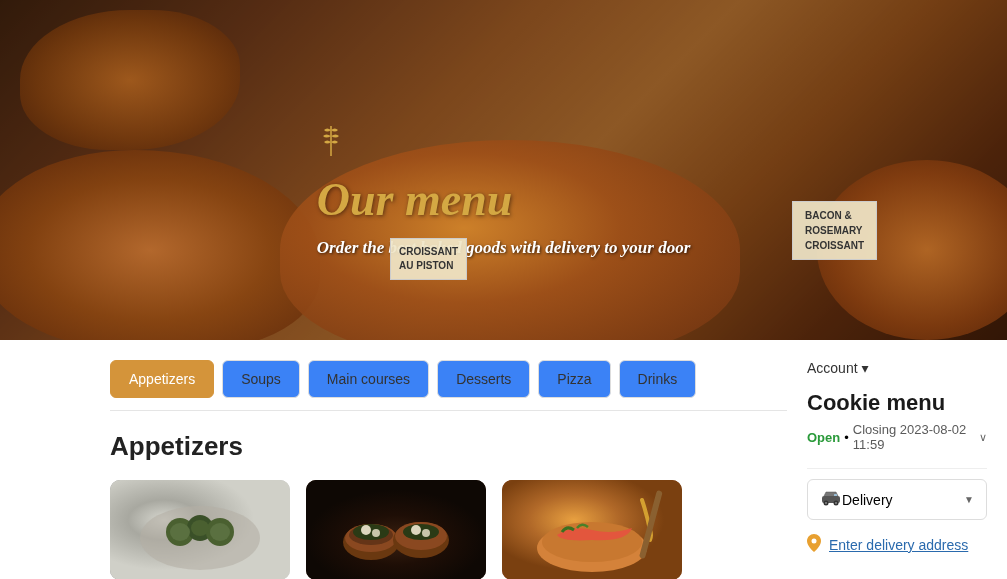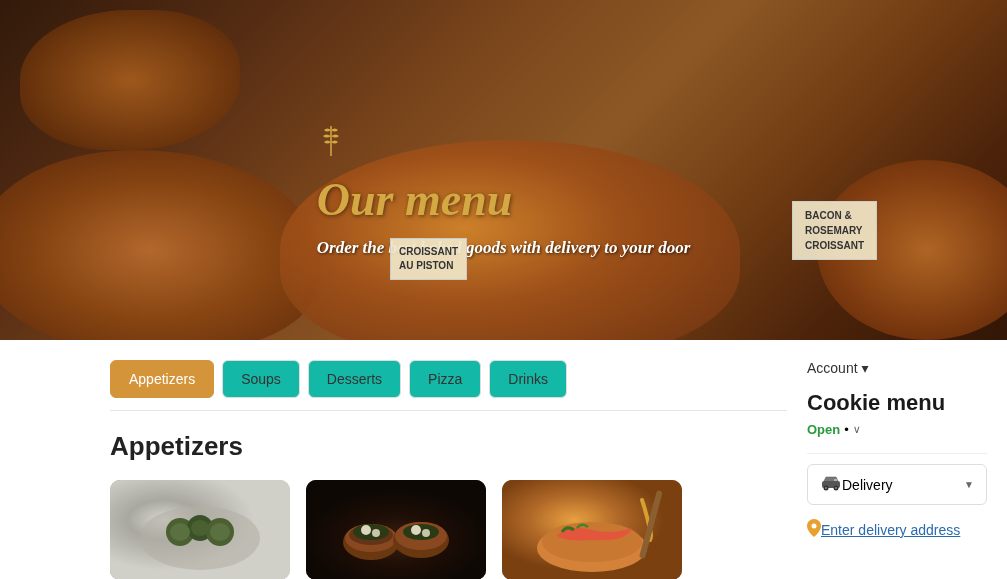--- a/index.html
+++ b/index.html
@@ -150,21 +150,21 @@
       gap: 8px;
       flex-wrap: wrap;
       margin-bottom: 20px;
       padding-bottom: 12px;
       border-bottom: 1px solid #e5e5e5;
     }
     .tab-btn {
       padding: 10px 18px;
       border-radius: 6px;
       border: 1px solid #ddd;
-      background: #14b8a6;
+      background: #3b82f6;
       font-size: 14px;
       cursor: pointer;
       font-family: Arial, sans-serif;
       color: #333;
     }
     .tab-btn.active {
       background: #d4943a;
       color: #fff;
       border-color: #d4943a;
     }
@@ -264,20 +264,21 @@
       display: flex;
       align-items: center;
     }
     .dropdown-arrow {
       font-size: 10px;
       color: #666;
     }
     .delivery-address {
       display: flex;
       align-items: center;
+      gap: 8px;
       font-family: Arial, sans-serif;
       font-size: 14px;
       color: #2a6aad;
       text-decoration: underline;
       cursor: pointer;
       padding: 4px 0;
     }
     .pin-icon {
       color: #e8a030;
       font-size: 16px;
@@ -323,20 +324,21 @@
   </div>
 </div>
 
 <div class="main-layout">
 
   <div class="content-area">
 
     <div class="category-tabs">
       <button class="tab-btn active">Appetizers</button>
       <button class="tab-btn">Soups</button>
+      <button class="tab-btn">Main courses</button>
       <button class="tab-btn">Desserts</button>
       <button class="tab-btn">Pizza</button>
       <button class="tab-btn">Drinks</button>
     </div>
 
     <h2 class="section-title">Appetizers</h2>
 
     <div class="food-grid">
       <div class="food-item">
         <div class="food-img-placeholder food-img-1">
@@ -427,20 +429,21 @@
     <div class="sidebar-account">
       <span>Account</span>
       <span>▾</span>
     </div>
 
     <div class="sidebar-store-name">Cookie menu</div>
 
     <div class="sidebar-status">
       <span class="status-open">Open</span>
       <span>•</span>
+      <span class="status-closing">Closing 2023-08-02 11:59</span>
       <span style="font-size:11px;color:#666;">∨</span>
     </div>
 
     <hr class="sidebar-divider">
 
     <div class="delivery-dropdown">
       <div class="delivery-left">
 
         <span>
           <svg width="22" height="16" viewBox="0 0 22 16" fill="none" xmlns="http://www.w3.org/2000/svg">

